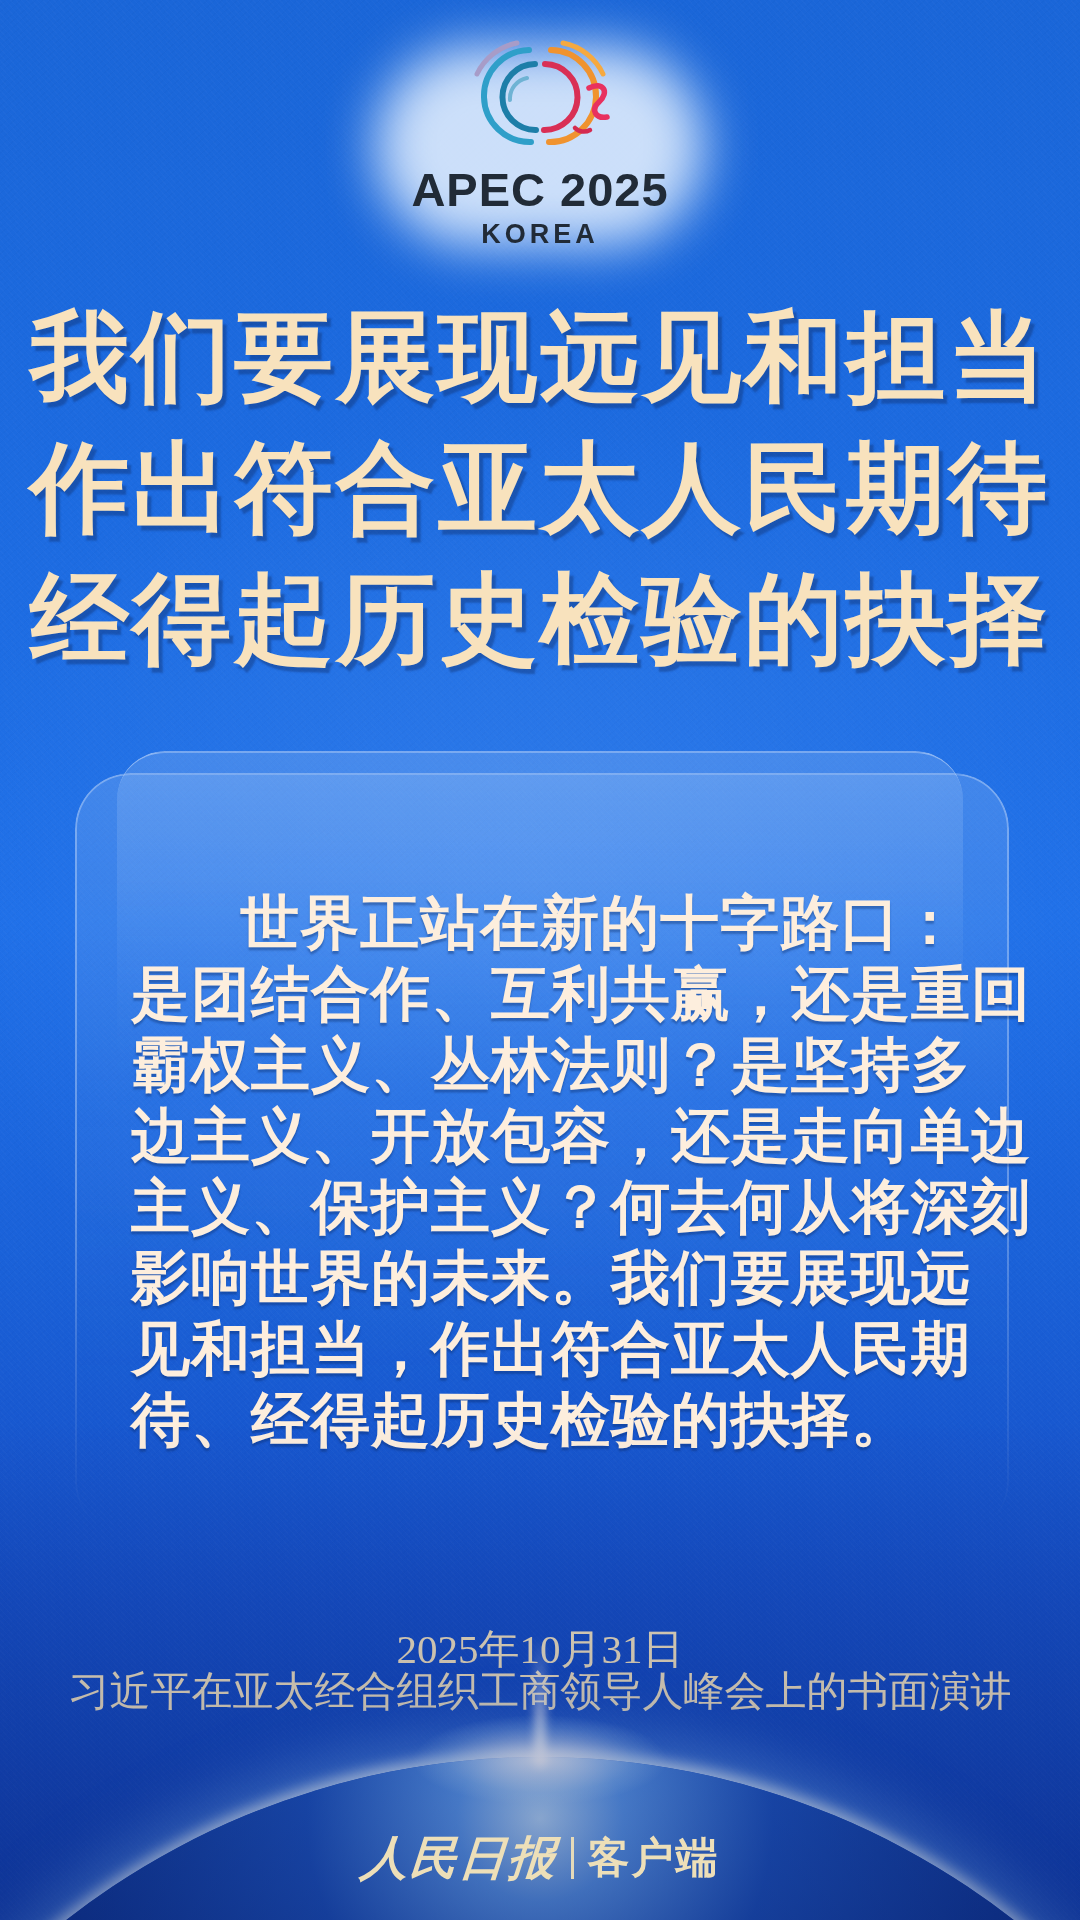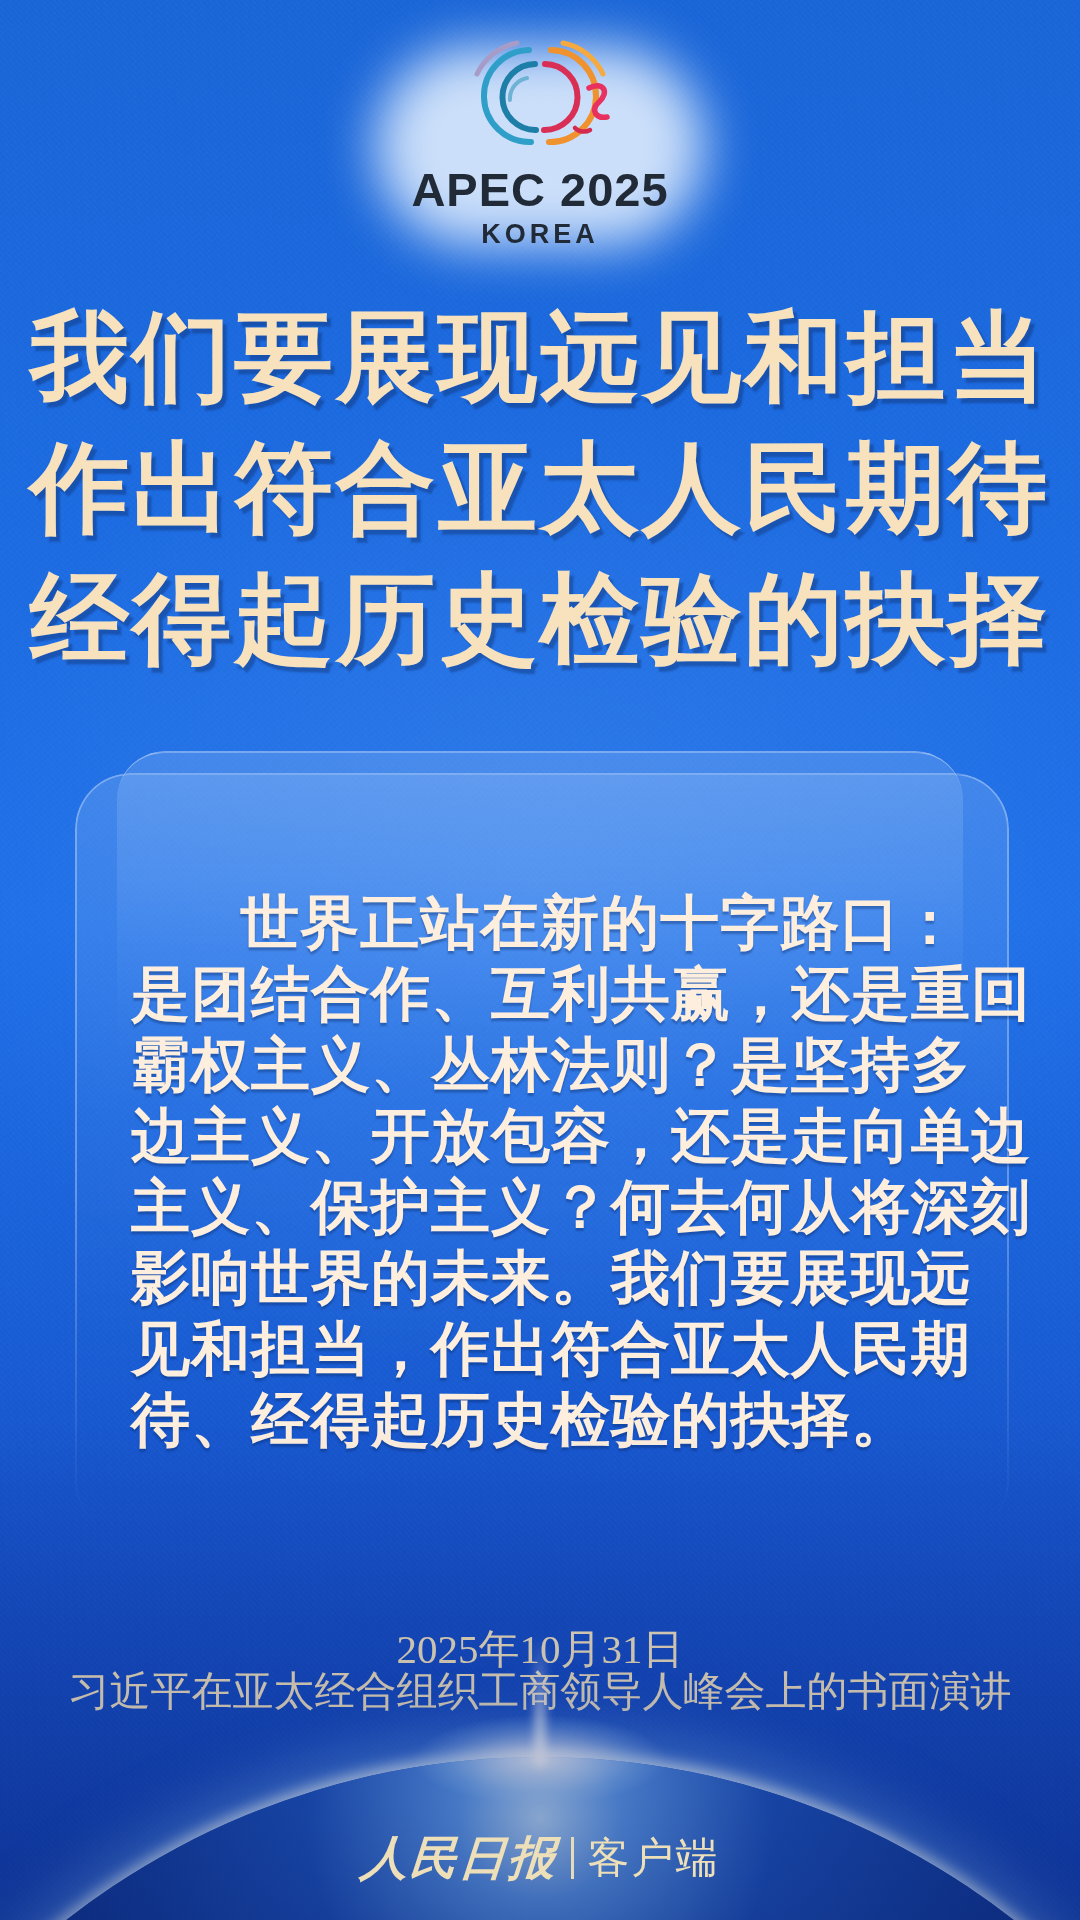--- a/index.html
+++ b/index.html
@@ -110,21 +110,21 @@
     display:flex;align-items:center;justify-content:center;gap:14px;
   }
   .masthead{
     font-family:"DejaVu Serif","Liberation Serif",serif;
     font-style:italic;font-weight:700;font-size:47px;color:#eddfb8;
     letter-spacing:2px;transform:skewX(-4deg);
   }
   .brand-divider{width:3px;height:42px;background:rgba(237,223,184,0.95);}
   .client{
     font-family:"Liberation Sans","DejaVu Sans",sans-serif;
-    font-weight:400;font-size:42px;color:#eddfb8;letter-spacing:2px;
+    font-weight:700;font-size:42px;color:#eddfb8;letter-spacing:2px;
   }
 </style>
 </head>
 <body>
 
 <div class="poster">
   <div class="texture"></div>
 
   <div class="logo-block">
     <div class="logo-glow"></div>

